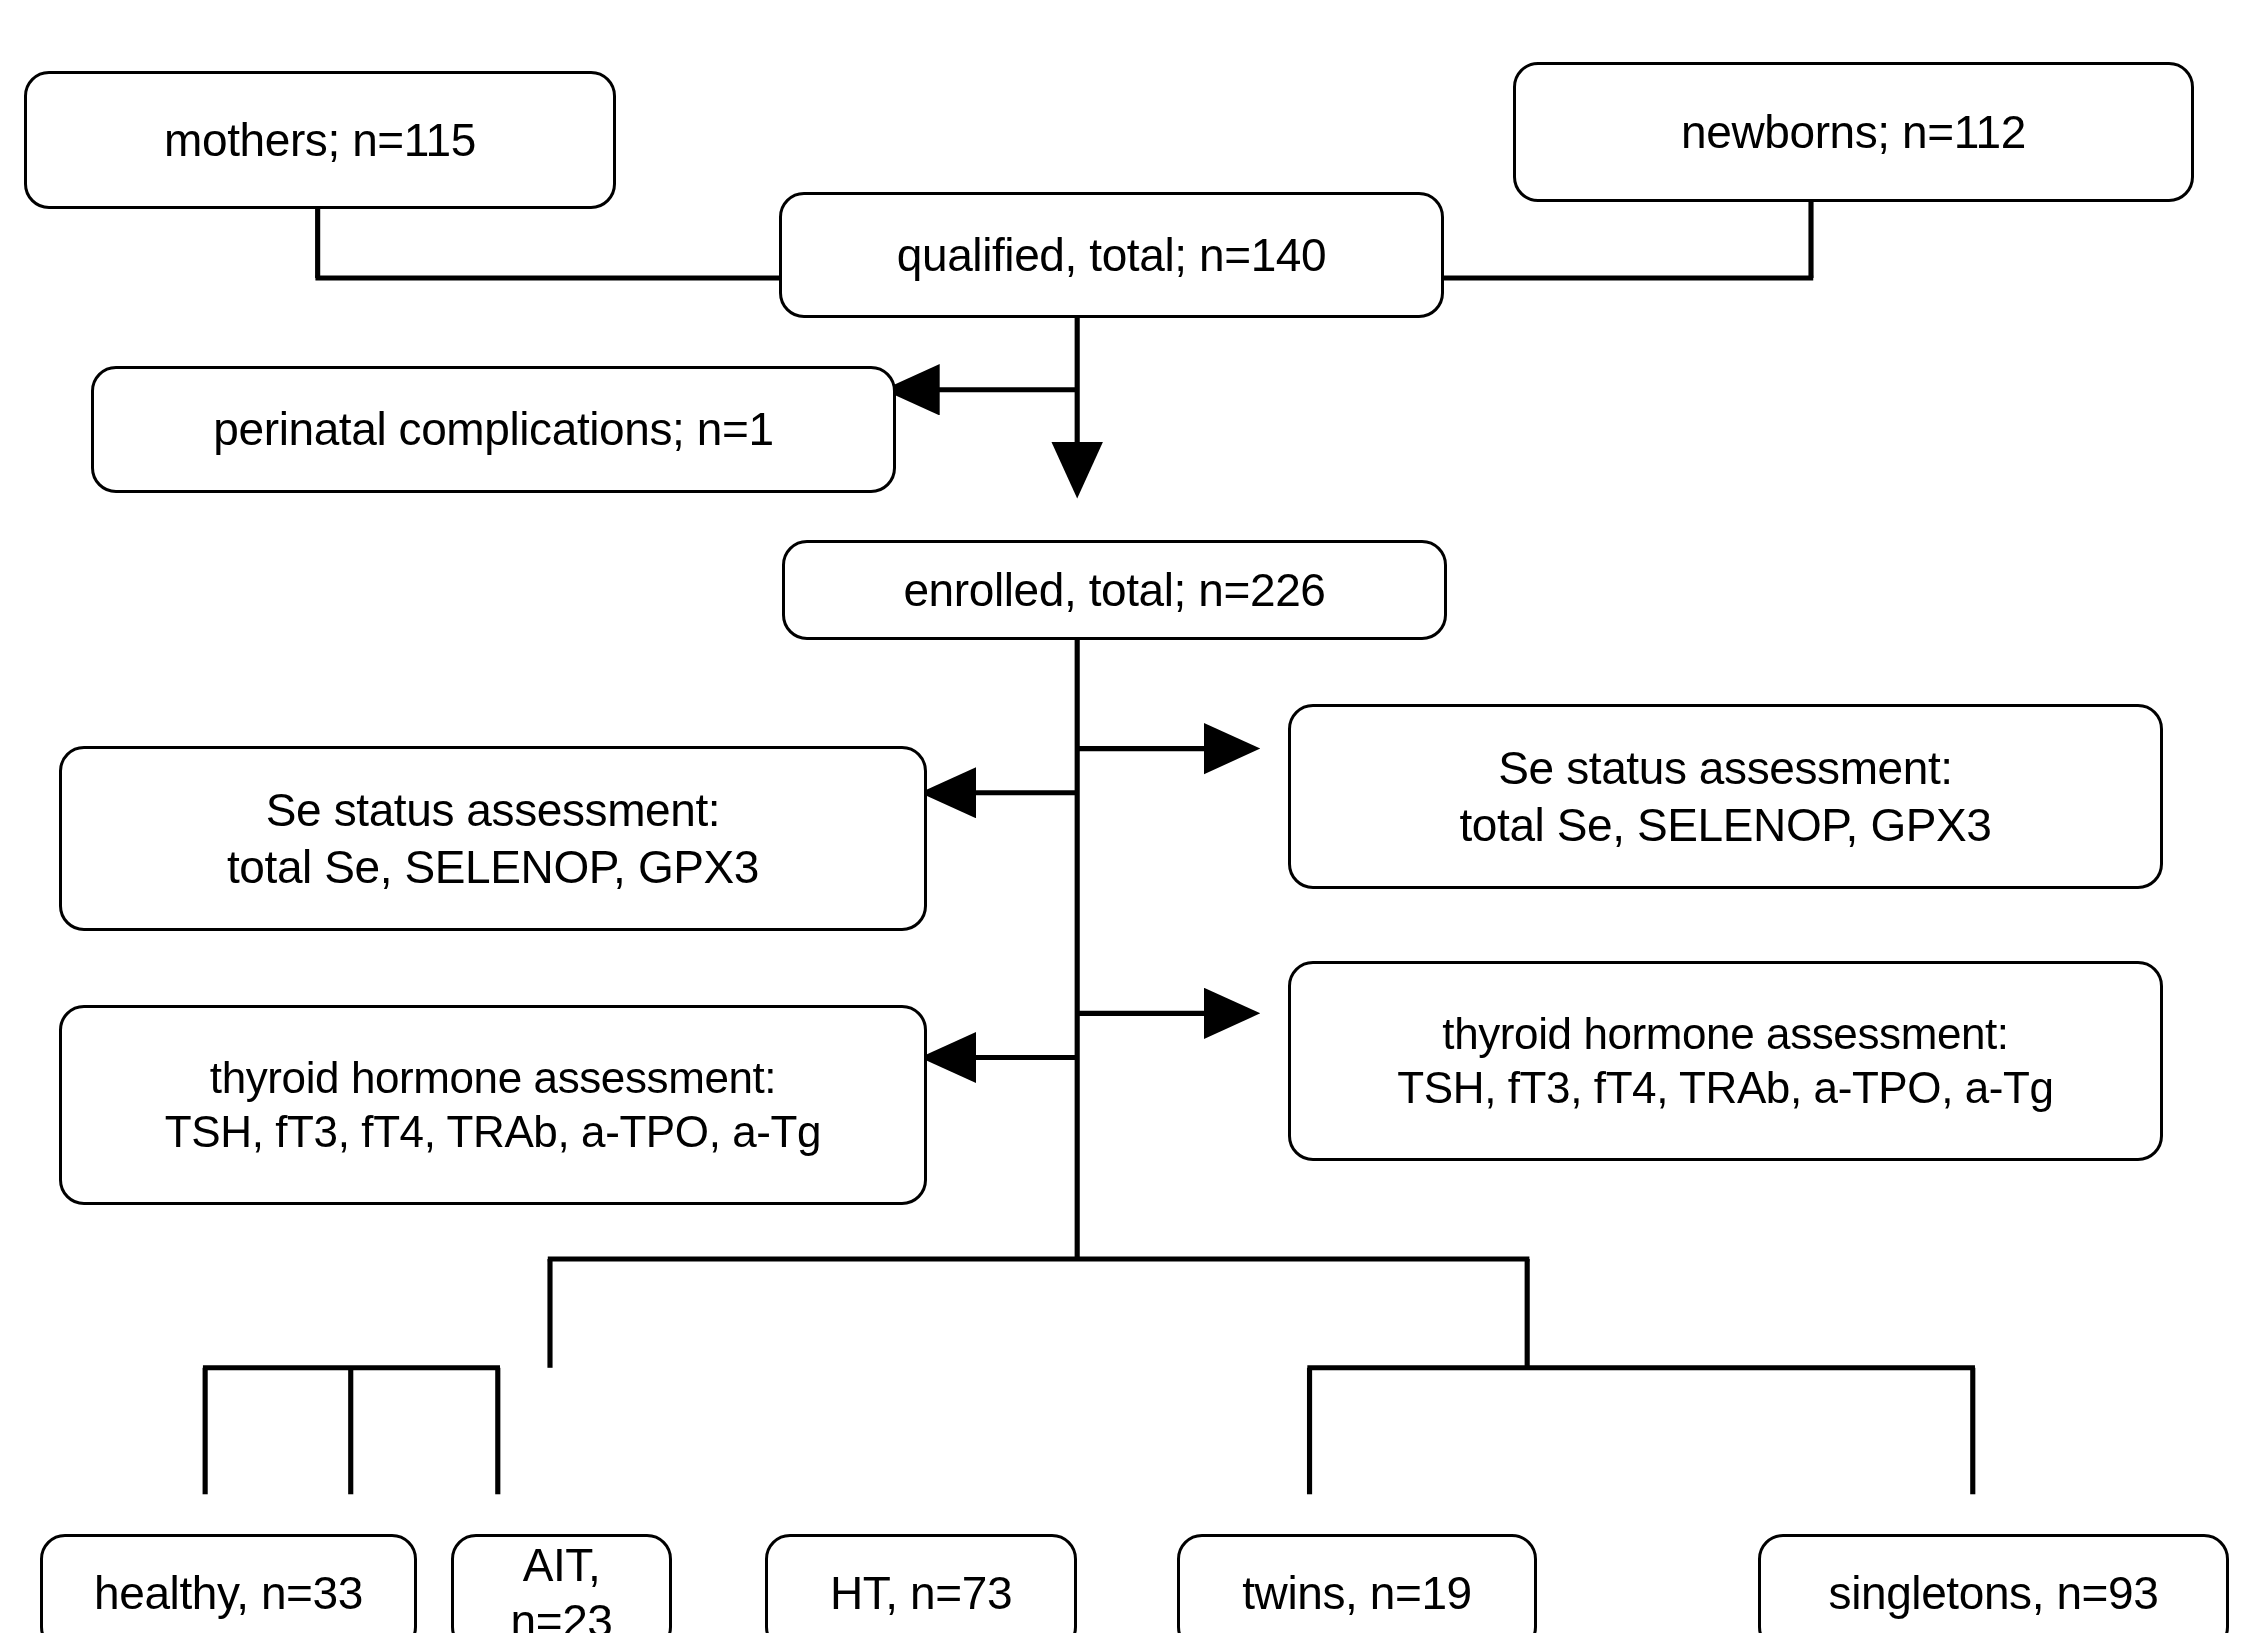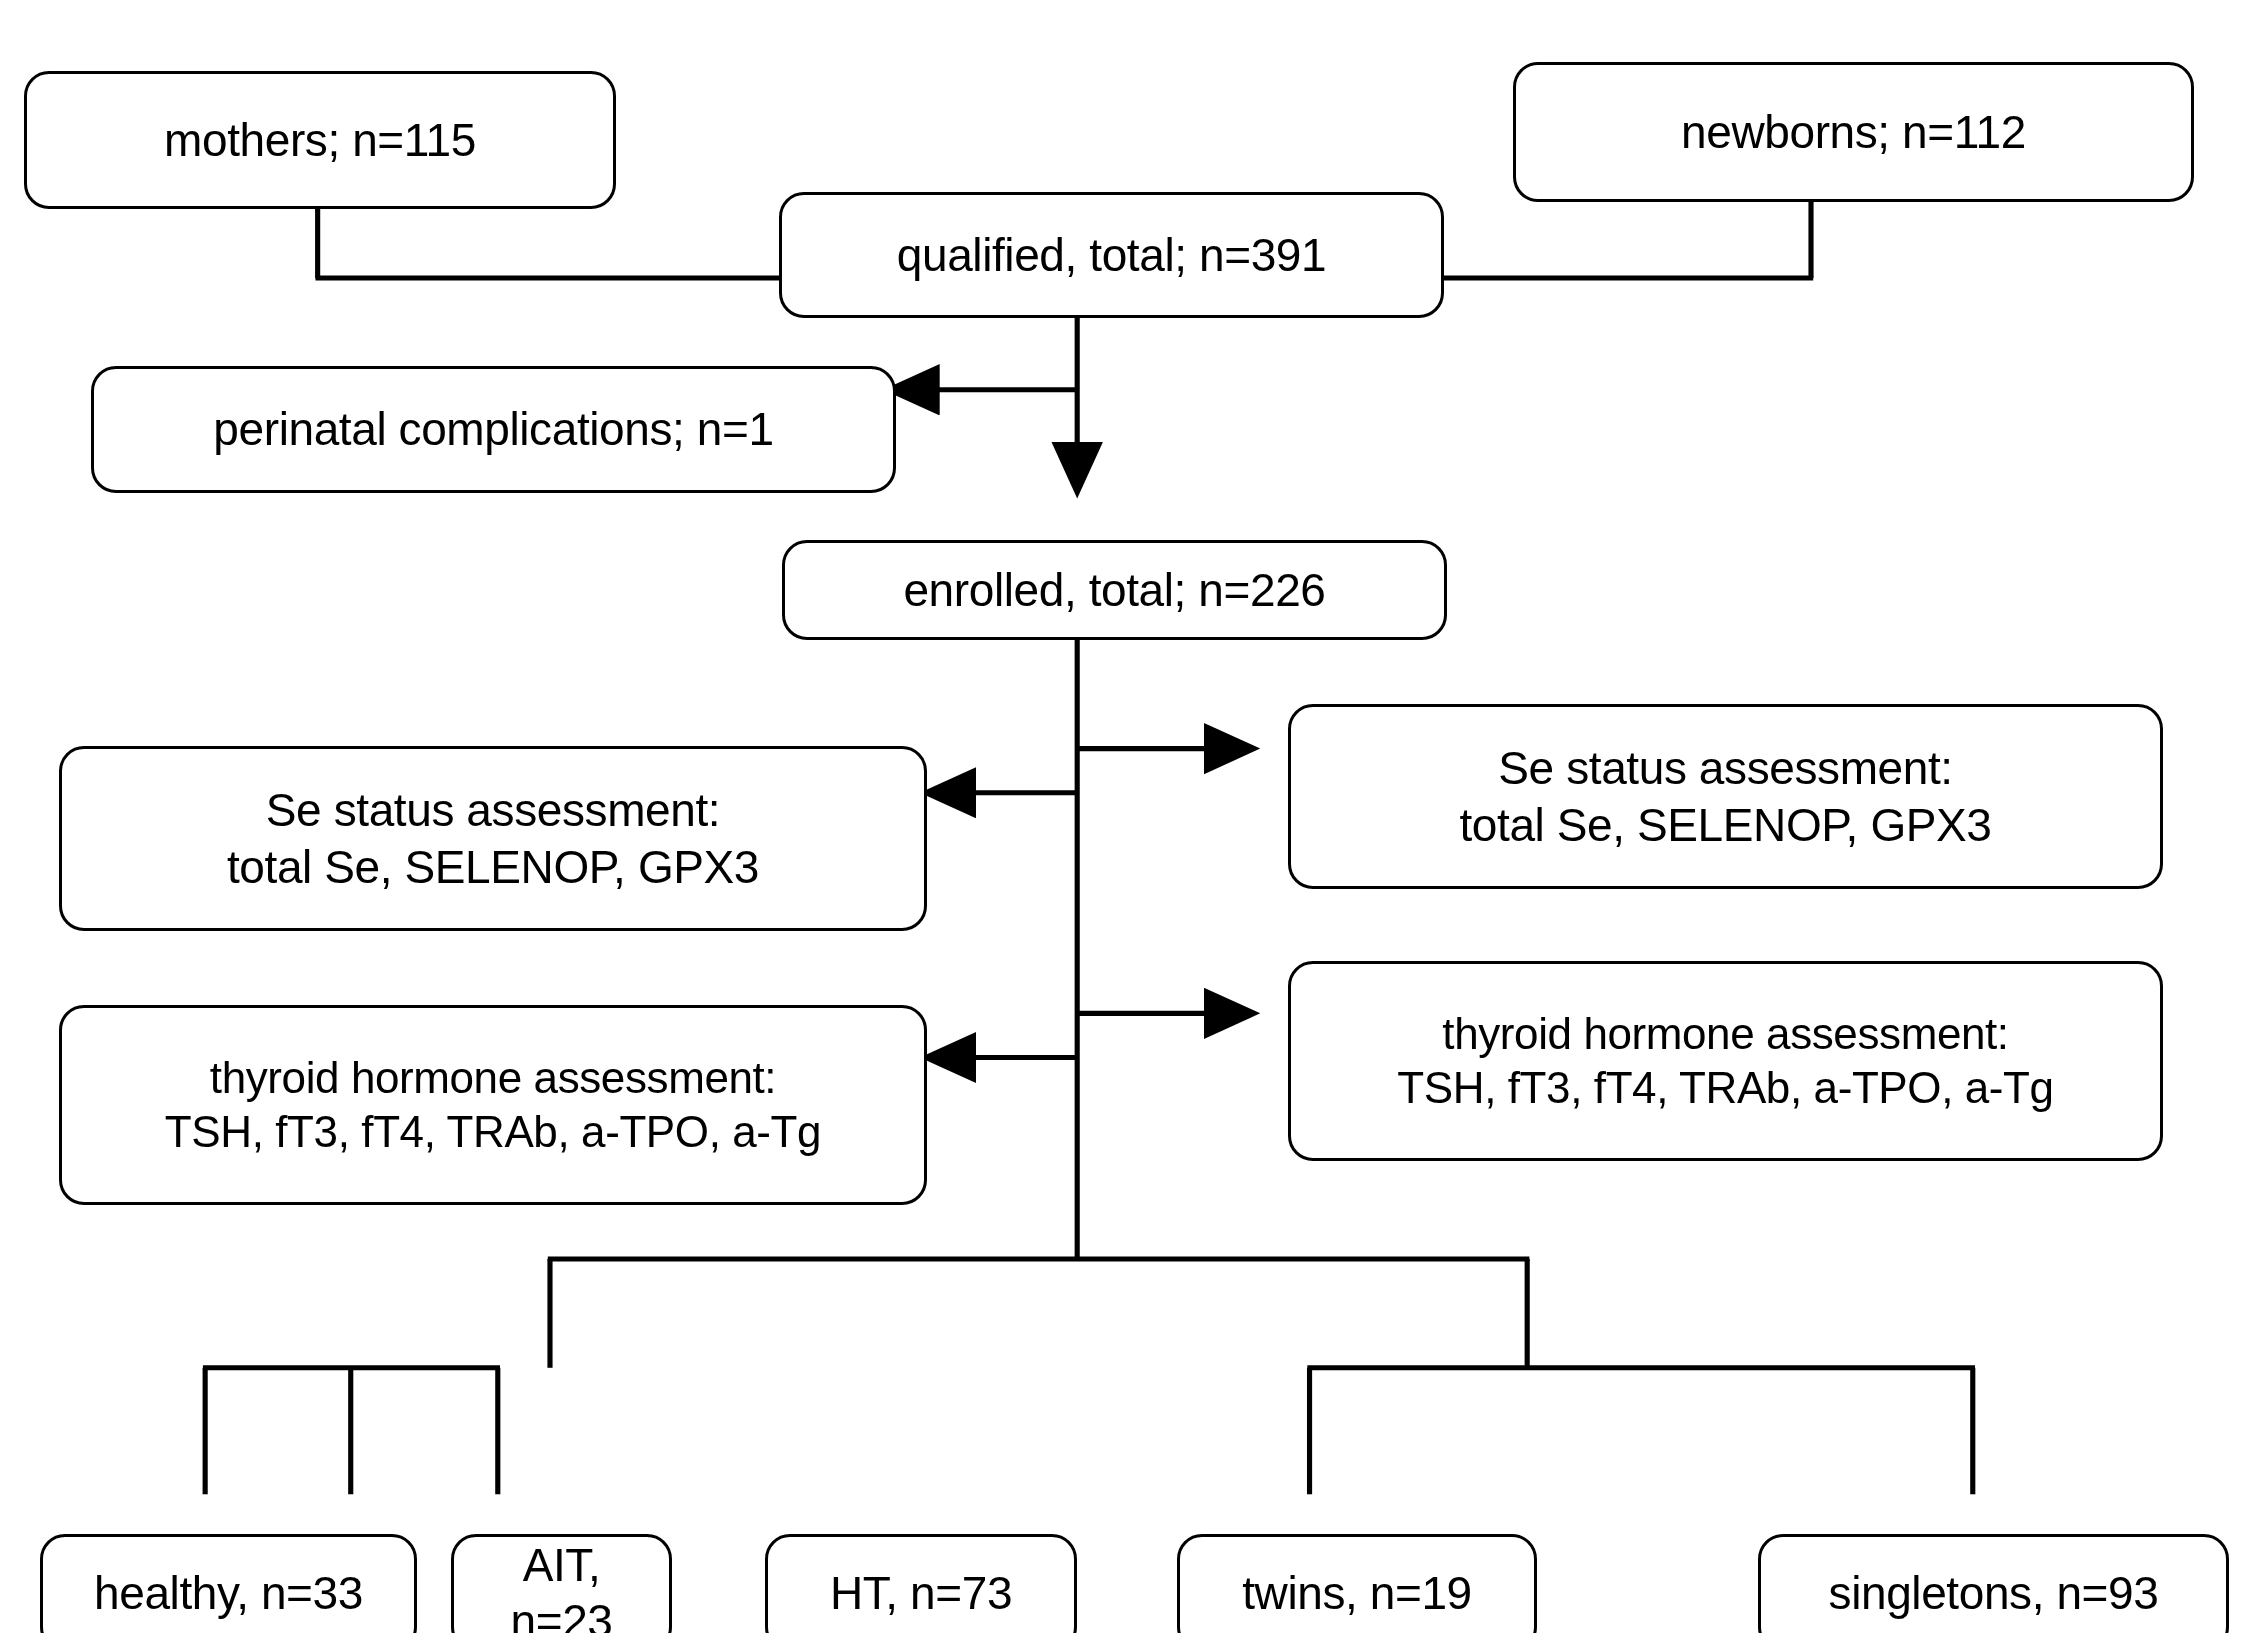--- a/index.html
+++ b/index.html
@@ -106,21 +106,21 @@
 
   <div class="node" style="left:24px; top:31px; width:592px; height:138px;">
     <span class="node-text">mothers; n=115</span>
   </div>
 
   <div class="node" style="left:1513px; top:22px; width:681px; height:140px;">
     <span class="node-text">newborns; n=112</span>
   </div>
 
   <div class="node" style="left:779px; top:152px; width:665px; height:126px;">
-    <span class="node-text">qualified, total; n=391</span>
+    <span class="node-text">qualified, total; n=140</span>
   </div>
 
   <div class="node" style="left:91px; top:326px; width:805px; height:127px;text-align:center;">
     <span class="node-text">perinatal complications; n=1</span>
   </div>
 
   <div class="node" style="left:782px; top:500px; width:665px; height:100px;">
     <span class="node-text">enrolled, total; n=226</span>
   </div>
 

